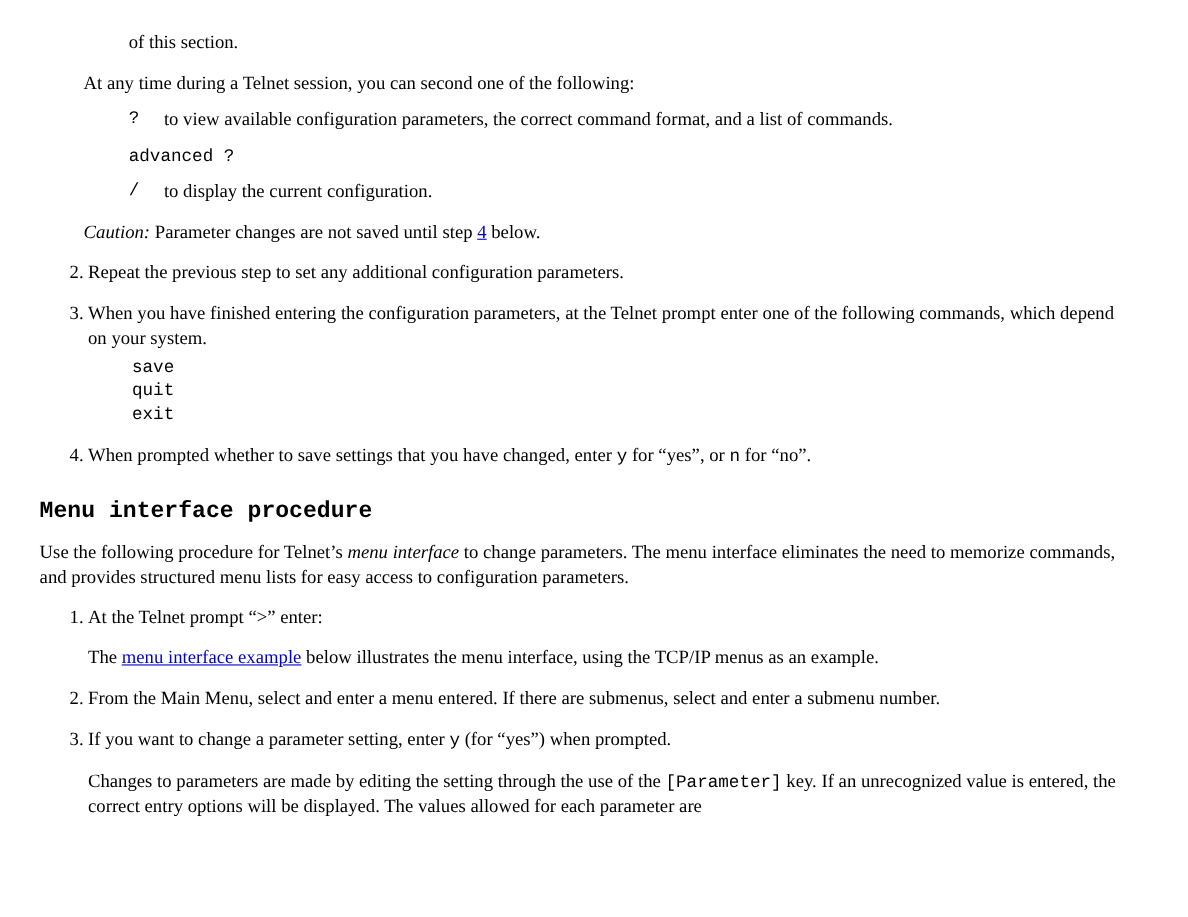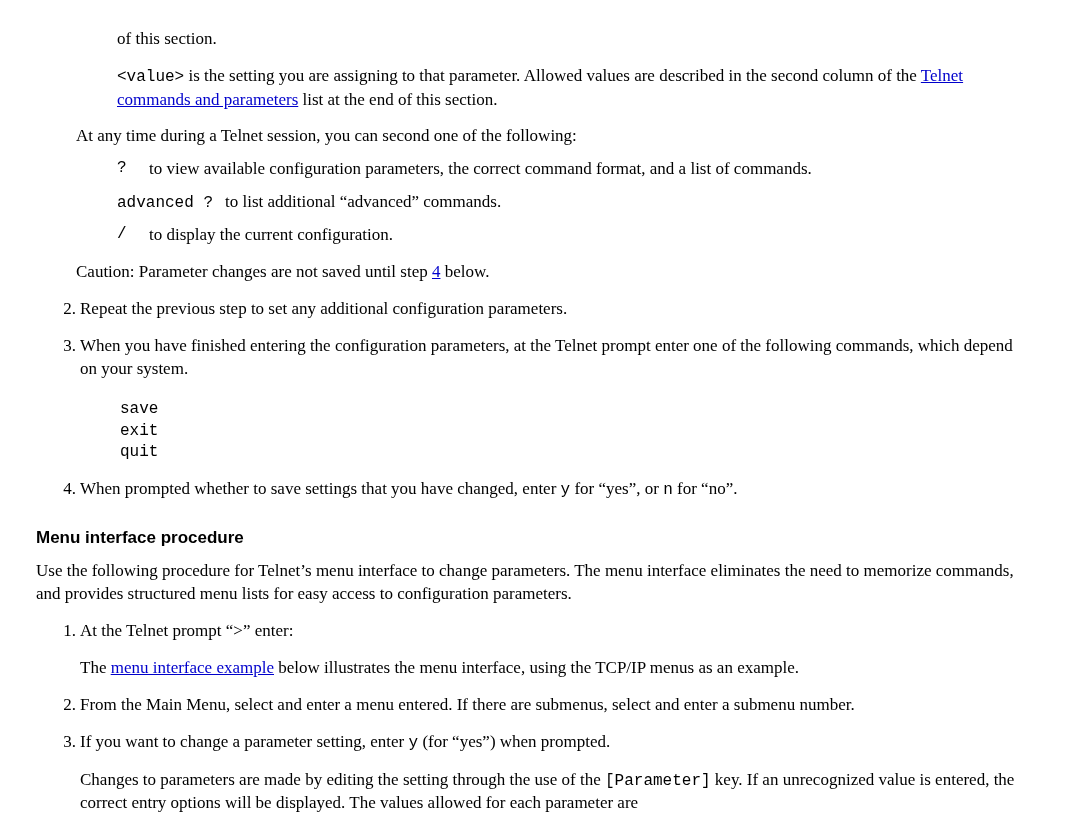--- a/index.html
+++ b/index.html
@@ -15,97 +15,90 @@
   .mono{font-family:"Courier New",Courier,monospace;font-size:16px}
   a.link{color:#0000cc;text-decoration:underline}
   .indent1{margin-left:81px}
   .ol-item{display:flex;margin-top:14px}
   .ol-num{width:24px;flex:none;text-align:right;padding-right:4px}
   .ol-body{flex:1}
   .sub-row{display:flex;margin-top:6px}
   .sub-key{flex:none;width:108px}
   .sub-key-narrow{flex:none;width:32px}
   .para{margin-top:14px}
-  h2.section{font-family:Liberation Sans, sans-serif;font-size:17px;font-weight:bold;margin:26px 0 10px 0}
+  h2.section{font-family:Liberation Mono, monospace;font-size:21px;font-weight:bold;margin:26px 0 10px 0}
   .small-gap{margin-top:4px}
-  .block-mono{margin-left:40px;margin-top:18px}
+  .block-mono{margin-left:40px;margin-top:4px}
 </style>
 </head>
 <body>
 <div class="page">
 
   <div class="indent1">
     <div>of this section.</div>
-    <div class="para">
-      <span class="mono">&lt;value&gt;</span>
-      <span> is the setting you are assigning to that parameter. Allowed values are described in the second column of the </span>
-      <a class="link" href="#">Telnet commands and parameters</a>
-      <span> list at the end of this section.</span>
-    </div>
   </div>
 
   <div class="para" style="margin-left:40px">
     <span>At any time during a Telnet session, you can second one of the following:</span>
   </div>
 
   <div style="margin-left:81px;margin-top:10px">
     <div class="sub-row">
       <div class="sub-key-narrow mono">?</div>
       <div>to view available configuration parameters, the correct command format, and a list of commands.</div>
     </div>
     <div class="sub-row" style="margin-top:10px;align-items:flex-end">
       <div class="sub-key mono" style="line-height:1.4">advanced ?</div>
-      <div>to list additional “advanced” commands.</div>
     </div>
     <div class="sub-row" style="margin-top:10px">
       <div class="sub-key-narrow mono">/</div>
       <div>to display the current configuration.</div>
     </div>
   </div>
 
   <div class="para" style="margin-left:40px">
-    <span style="">Caution:</span>
+    <span style="font-style:italic">Caution:</span>
     <span>  Parameter changes are not saved until step </span>
     <a class="link" href="#">4</a>
     <span> below.</span>
   </div>
 
   <div style="margin-left:16px">
     <div class="ol-item">
       <div class="ol-num">2.</div>
       <div class="ol-body">Repeat the previous step to set any additional configuration parameters.</div>
     </div>
     <div class="ol-item">
       <div class="ol-num">3.</div>
       <div class="ol-body">
         <span>When you have finished entering the configuration parameters, at the Telnet prompt enter one of the following commands, which depend on your system.</span>
         <div class="block-mono mono">
           <div>save</div>
+          <div>quit</div>
           <div>exit</div>
-          <div>quit</div>
         </div>
       </div>
     </div>
     <div class="ol-item">
       <div class="ol-num">4.</div>
       <div class="ol-body">
         <span>When prompted whether to save settings that you have changed, enter </span>
         <span class="mono">y</span>
         <span> for “yes”, or </span>
         <span class="mono">n</span>
         <span> for “no”.</span>
       </div>
     </div>
   </div>
 
   <h2 class="section">Menu interface procedure</h2>
 
   <div>
     <span>Use the following procedure for Telnet’s </span>
-    <span style="">menu interface</span>
+    <span style="font-style:italic">menu interface</span>
     <span> to change parameters. The menu interface eliminates the need to memorize commands, and provides structured menu lists for easy access to configuration parameters.</span>
   </div>
 
   <div style="margin-left:16px">
     <div class="ol-item">
       <div class="ol-num">1.</div>
       <div class="ol-body">
         <span>At the Telnet prompt “&gt;” enter:</span>
         <div class="para">
           <span>The </span>

